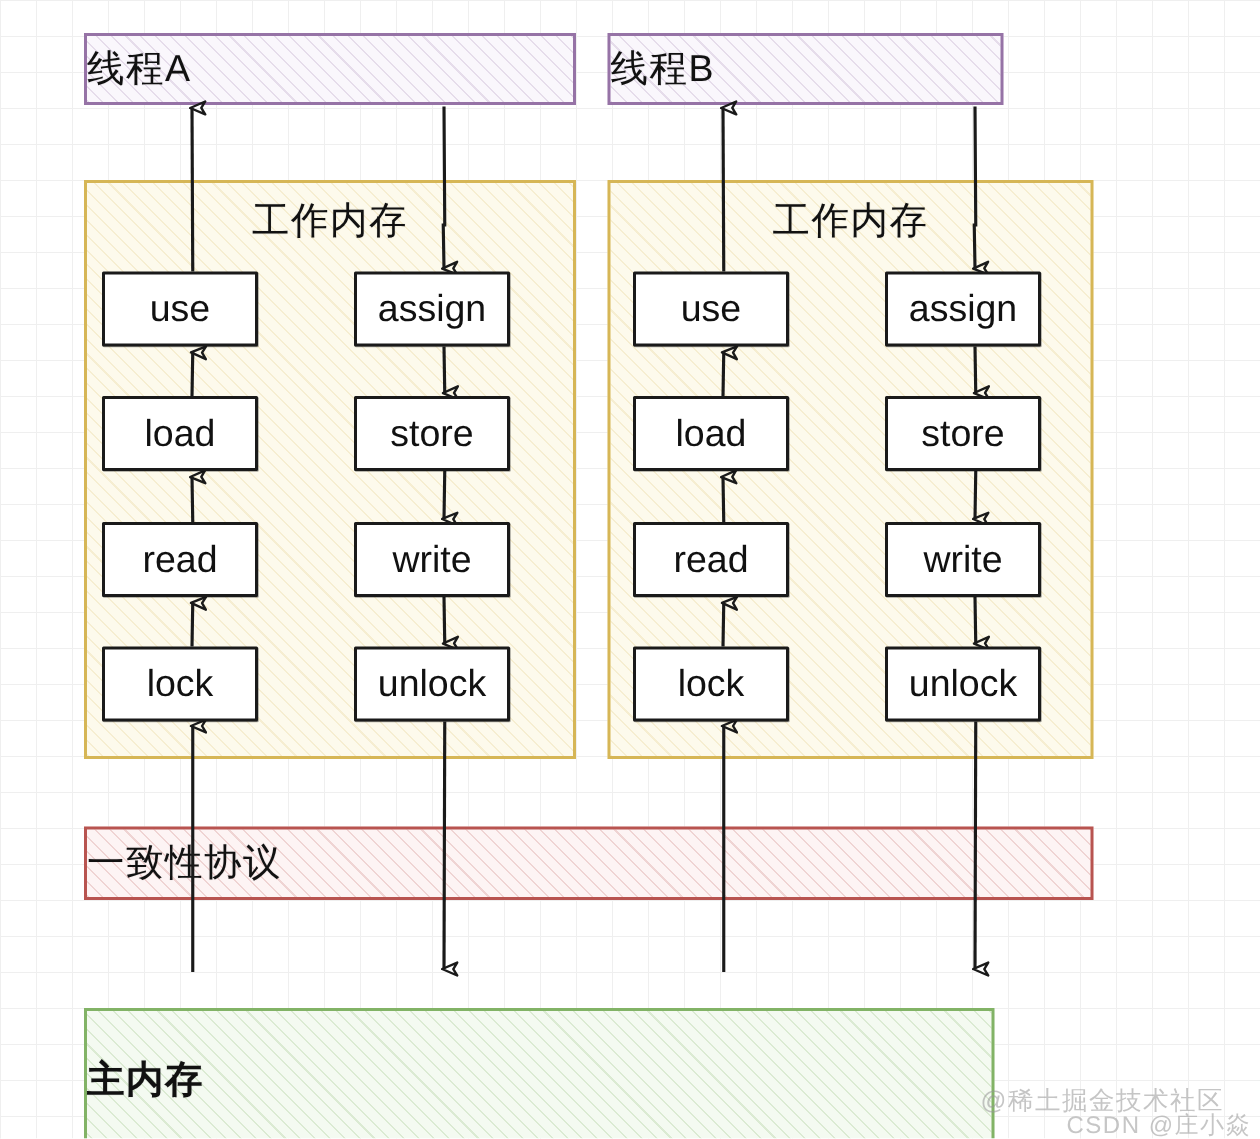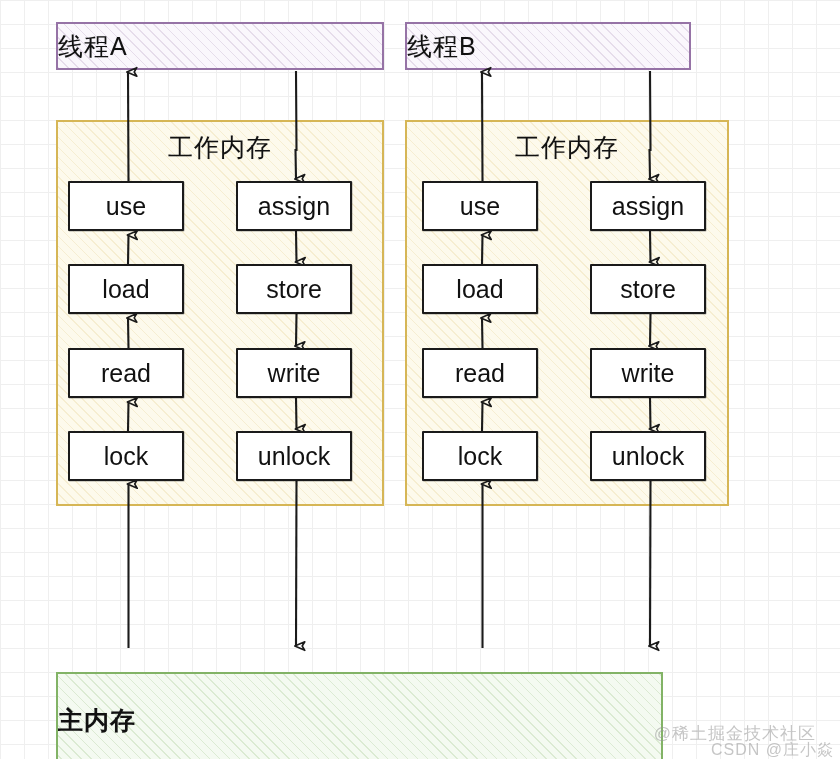--- a/index.html
+++ b/index.html
@@ -123,21 +123,21 @@
       rgba(130,179,102,0.22) 0px,
       rgba(130,179,102,0.22) 1px,
       transparent 1px,
       transparent 7px);
   }
 
   
   .op-box {
     position: absolute;
     box-sizing: border-box;
-    width: 116px;
+    width: 104px;
     height: 50px;
     background: #ffffff;
     border: 2px solid #1a1a1a;
     border-radius: 1px;
     display: flex;
     align-items: center;
     justify-content: center;
     font-size: 25px;
     color: #111111;
     z-index: 6;
@@ -167,21 +167,21 @@
 </style>
 </head>
 <body>
 
 <div id="canvas">
 
   <div class="band band-thread hatch" style="left:56px; top:22px; width:328px; height:48px;">
     <span class="band-label">线程A</span>
   </div>
 
-  <div class="band band-thread hatch" style="left:405px; top:22px; width:286px; height:48px;">
+  <div class="band band-thread hatch" style="left:405px; top:22px; width:264px; height:48px;">
     <span class="band-label">线程B</span>
   </div>
 
   <div class="band band-work hatch" style="left:56px; top:120px; width:328px; height:386px;">
     <span class="band-label">工作内存</span>
   </div>
 
   <div class="band band-work hatch" style="left:405px; top:120px; width:324px; height:386px;">
     <span class="band-label">工作内存</span>
   </div>
@@ -231,20 +231,23 @@
   <div class="op-box" style="left:590px; top:264px;">
       <span>store</span>
     </div>
   <div class="op-box" style="left:590px; top:348px;">
       <span>write</span>
     </div>
   <div class="op-box" style="left:590px; top:431px;">
       <span>unlock</span>
     </div>
 
+  <div class="band band-protocol hatch" style="left:56px; top:551px; width:673px; height:49px;">
+    <span class="band-label">一致性协议</span>
+  </div>
 
   <div class="band band-main hatch" style="left:56px; top:672px; width:607px; height:96px;font-weight:bold;">
     <span class="band-label">主内存</span>
   </div>
 
   <svg class="arrow-layer" viewBox="0 0 840 759" width="840" height="759" xmlns="http://www.w3.org/2000/svg">
     <defs>
       <marker id="ah-up" markerWidth="12" markerHeight="12" refX="6" refY="2.2" orient="auto" markerUnits="userSpaceOnUse">
         <path d="M6,1 L10.3,11 L6,8.4 L1.7,11 Z" fill="none" stroke="#1a1a1a" stroke-width="1.6" stroke-linejoin="round"></path>
       </marker>

